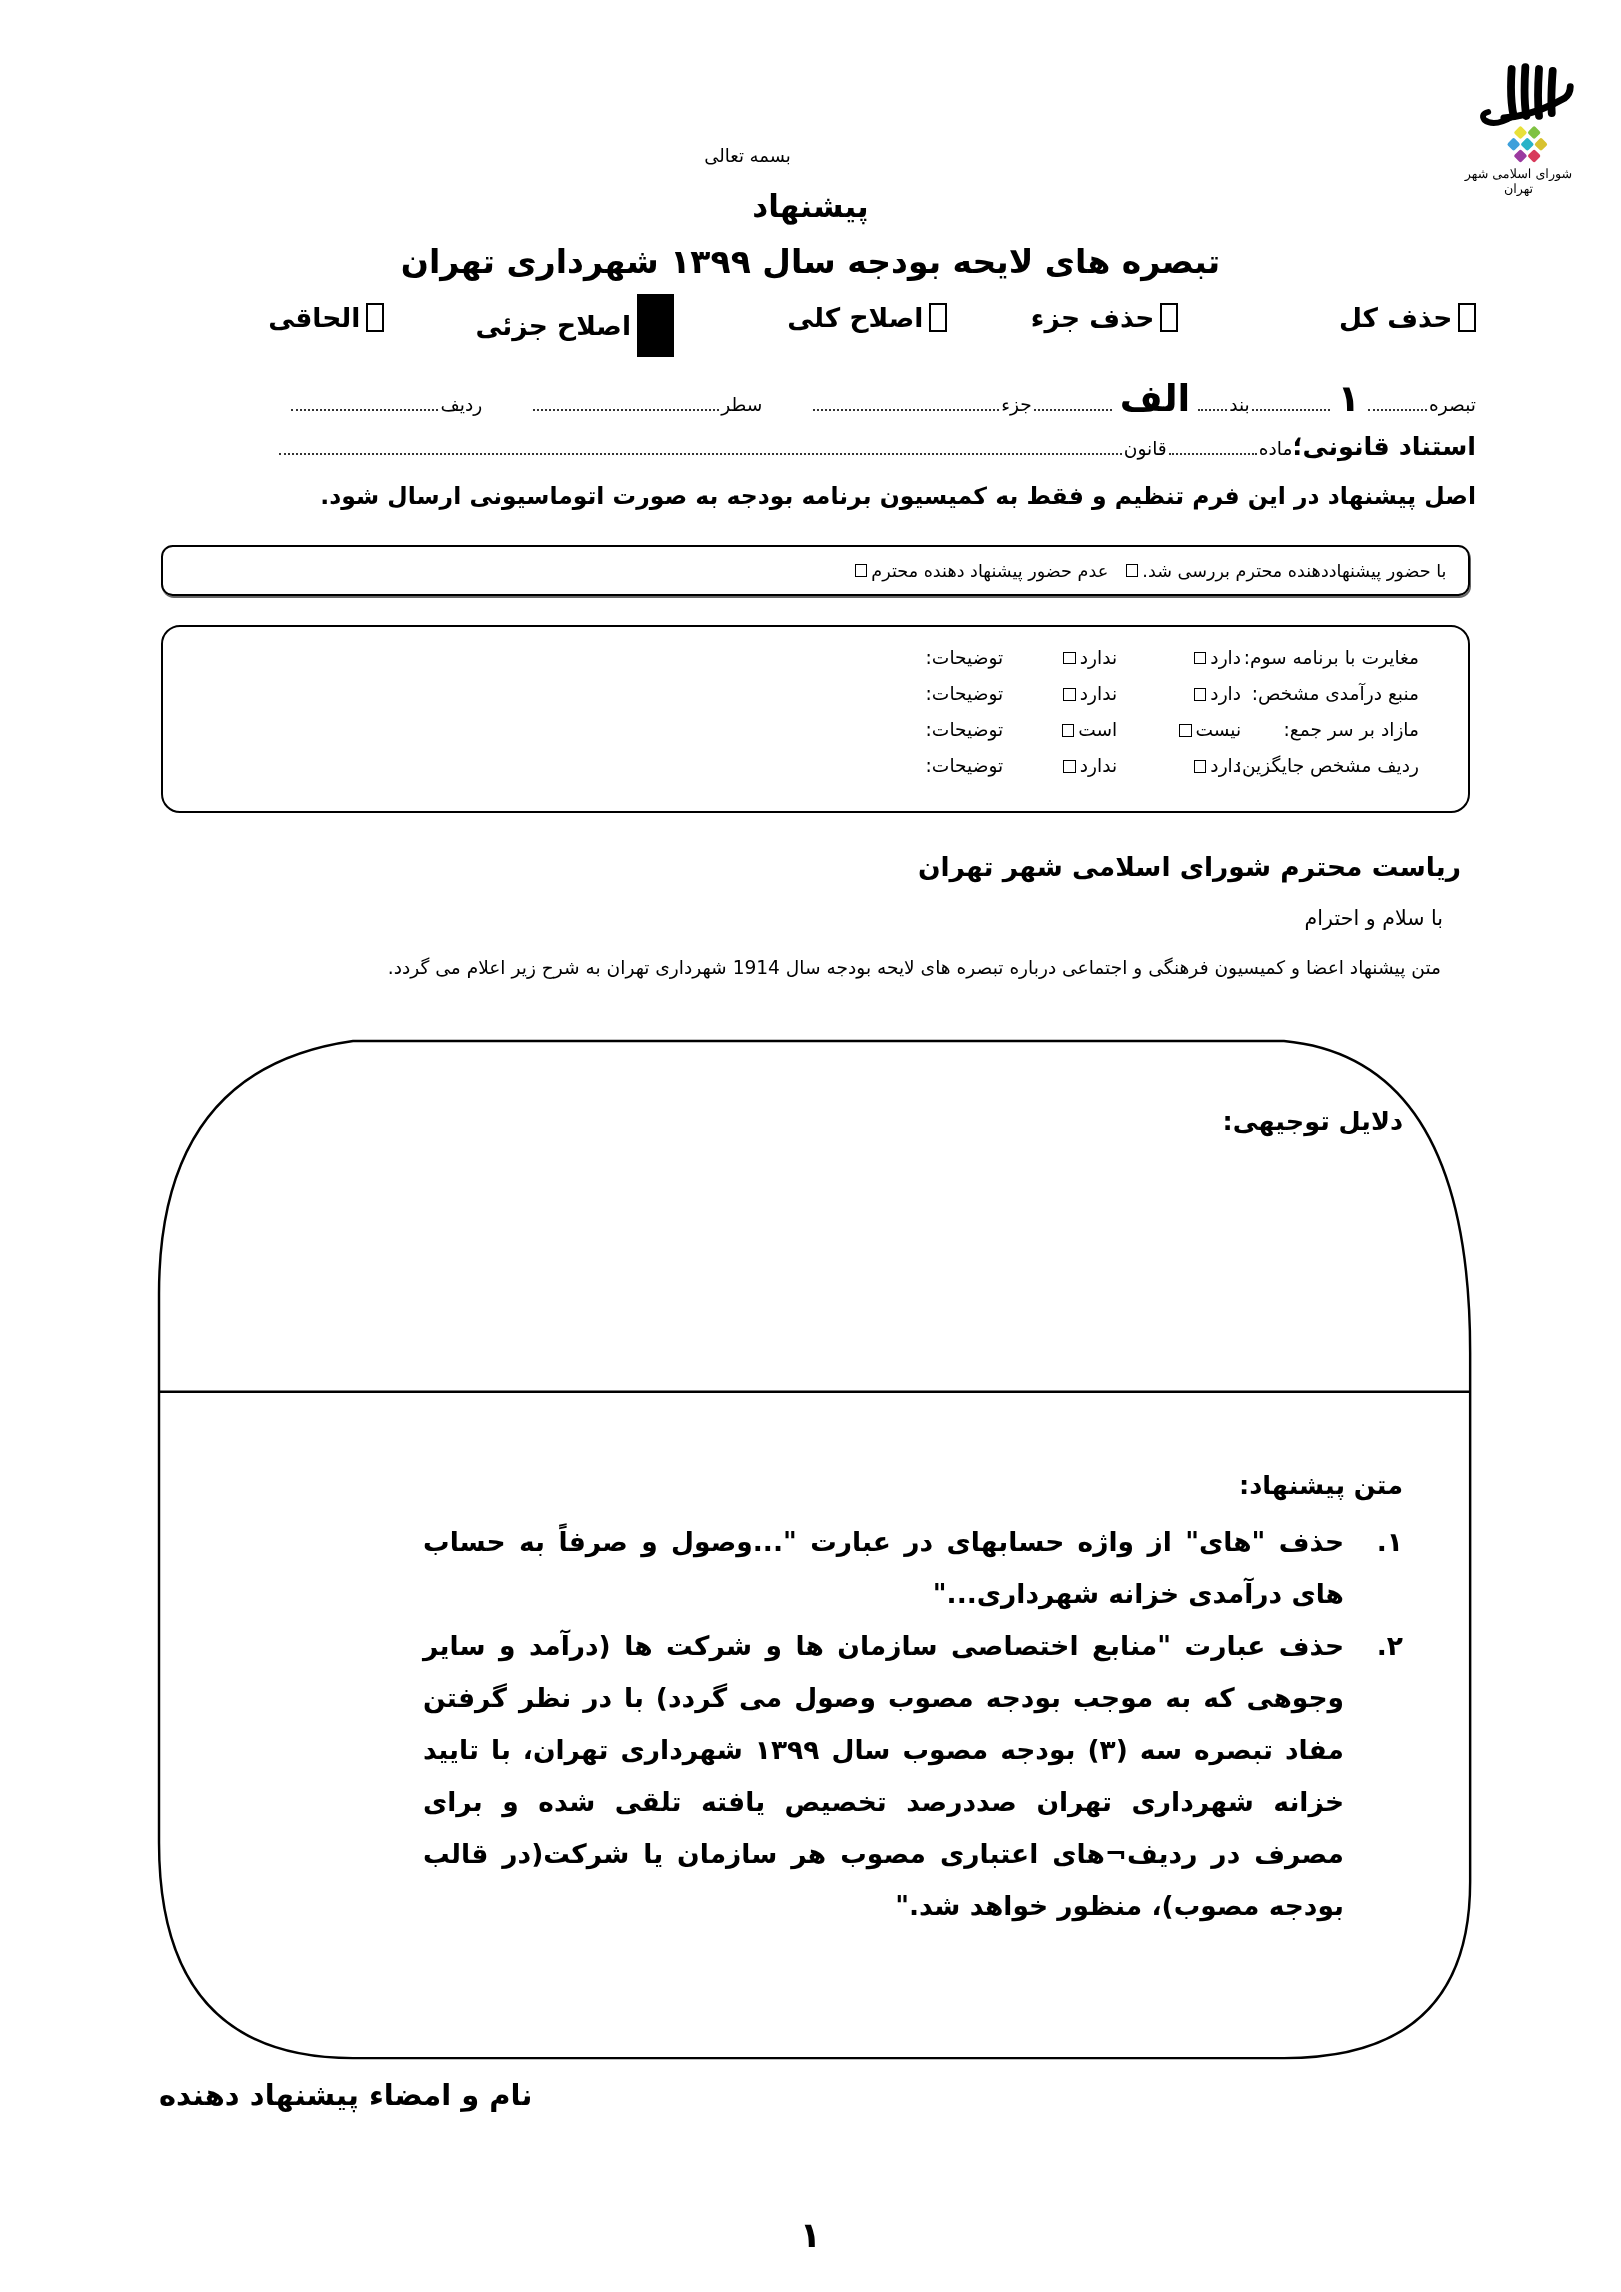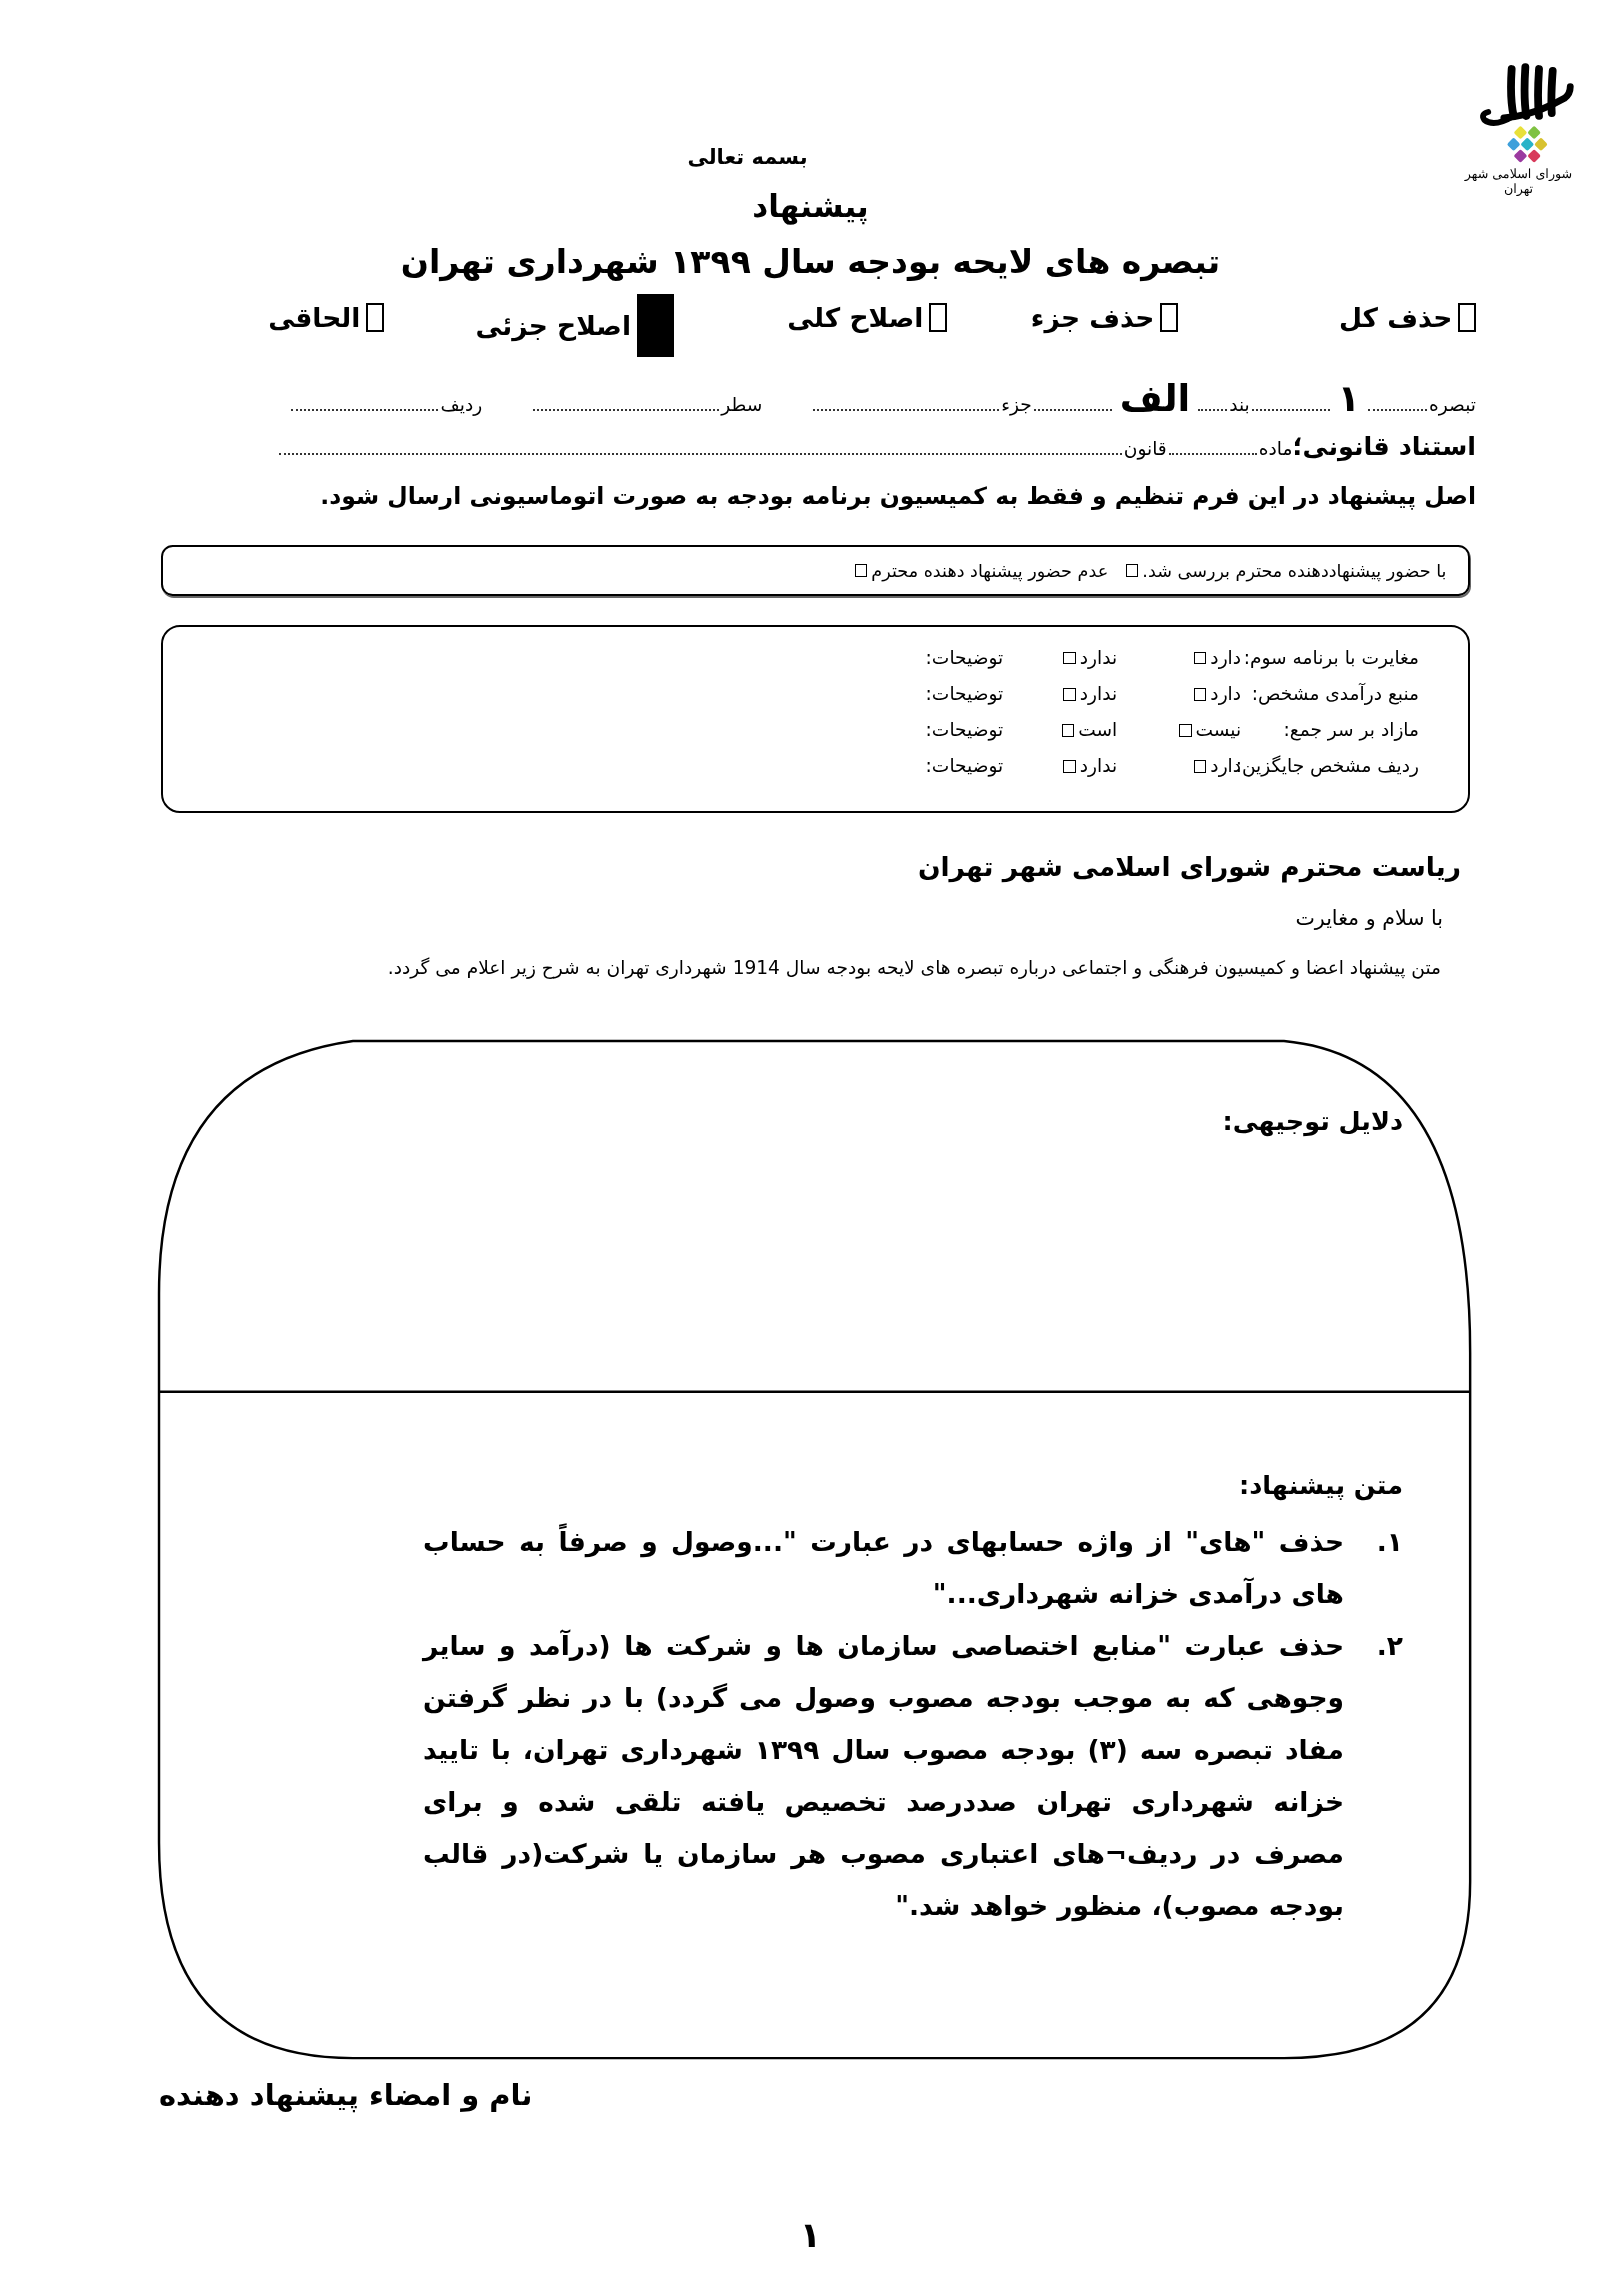--- a/index.html
+++ b/index.html
@@ -16,21 +16,21 @@
   .cb-big {
     display: inline-block; width: 17.6px; height: 29px; border: 2px solid #000;
     vertical-align: middle; box-sizing: border-box; background: #fff;
   }
   .cb-big.checked { background: #000; width: 37px; height: 63px; }
 
   
   #logo { right: 39px; top: 59px; width: 127px; height: 137px; }
   #logo .caption { position:absolute; bottom: 0; right: 0; width: 127px; text-align: center; font-family: "DejaVu Serif", serif; font-size: 12.7px; margin-top: 12px; }
 
-  #bismillah { top: 145px; left: 0; width: 1495px; text-align: center; font-size: 21px; font-weight: bold; }
+  #bismillah { top: 145px; left: 0; width: 1495px; text-align: center; font-size: 18px; }
   #title { top: 188px; left: 0; width: 1621px; text-align: center; font-size: 31px; font-weight: bold; }
   #subtitle { top: 242px; left: 0; width: 1621px; text-align: center; font-size: 33px; font-weight: bold; }
 
   .opt { top: 302px; font-size: 26.5px; font-weight: bold; display: flex; align-items: center; gap: 6px; direction: rtl; }
 
   #ref-row { top: 377px; right: 145px; width: 1323px; font-size: 18.6px; display:flex; direction: rtl; align-items: baseline; white-space: nowrap;}
   .dots { border-bottom: 2px dotted #333; display: inline-block; height: 1px; margin: 0 2px; }
   .big-val { font-size: 37px; font-weight: bold; margin: 0 5.9px; }
 
   #legal-row { top: 431px; right: 145px; width: 1313px; font-size: 18.6px; display:flex; direction: rtl; align-items: baseline; white-space: nowrap;}
@@ -171,21 +171,21 @@
   </div>
   <div class="crow" style="top:128px">
     <span class="lbl">ردیف مشخص جایگزین:</span>
     <span class="o1"><span>دارد</span><span class="cb"></span></span>
     <span class="o2"><span>ندارد</span><span class="cb"></span></span>
     <span>توضیحات:</span>
   </div>
 </div>
 
 <div id="address" class="abs">ریاست محترم شورای اسلامی شهر تهران</div>
-<div id="greeting" class="abs">با سلام و مغایرت</div>
+<div id="greeting" class="abs">با سلام و احترام</div>
 <div id="intro" class="abs">متن پیشنهاد اعضا و کمیسیون فرهنگی و اجتماعی درباره تبصره های لایحه بودجه سال 1914 شهرداری تهران به شرح زیر اعلام می گردد.</div>
 
 <svg id="main-frame" class="abs" width="1323" height="1025" viewBox="0 0 1350 1046">
   <path d="M 200 2 L 1150 2 Q 1340 20 1340 320 L 1340 860 Q 1340 1040 1150 1040 L 200 1040 Q 2 1040 2 820 L 2 260 Q 2 30 200 2 Z" fill="none" stroke="#000" stroke-width="2.5"></path>
   <line x1="2" y1="360" x2="1340" y2="360" stroke="#000" stroke-width="2.5"></line>
 </svg>
 
 <div id="reasons" class="abs">
   <div>دلایل توجیهی:</div>
 </div>

